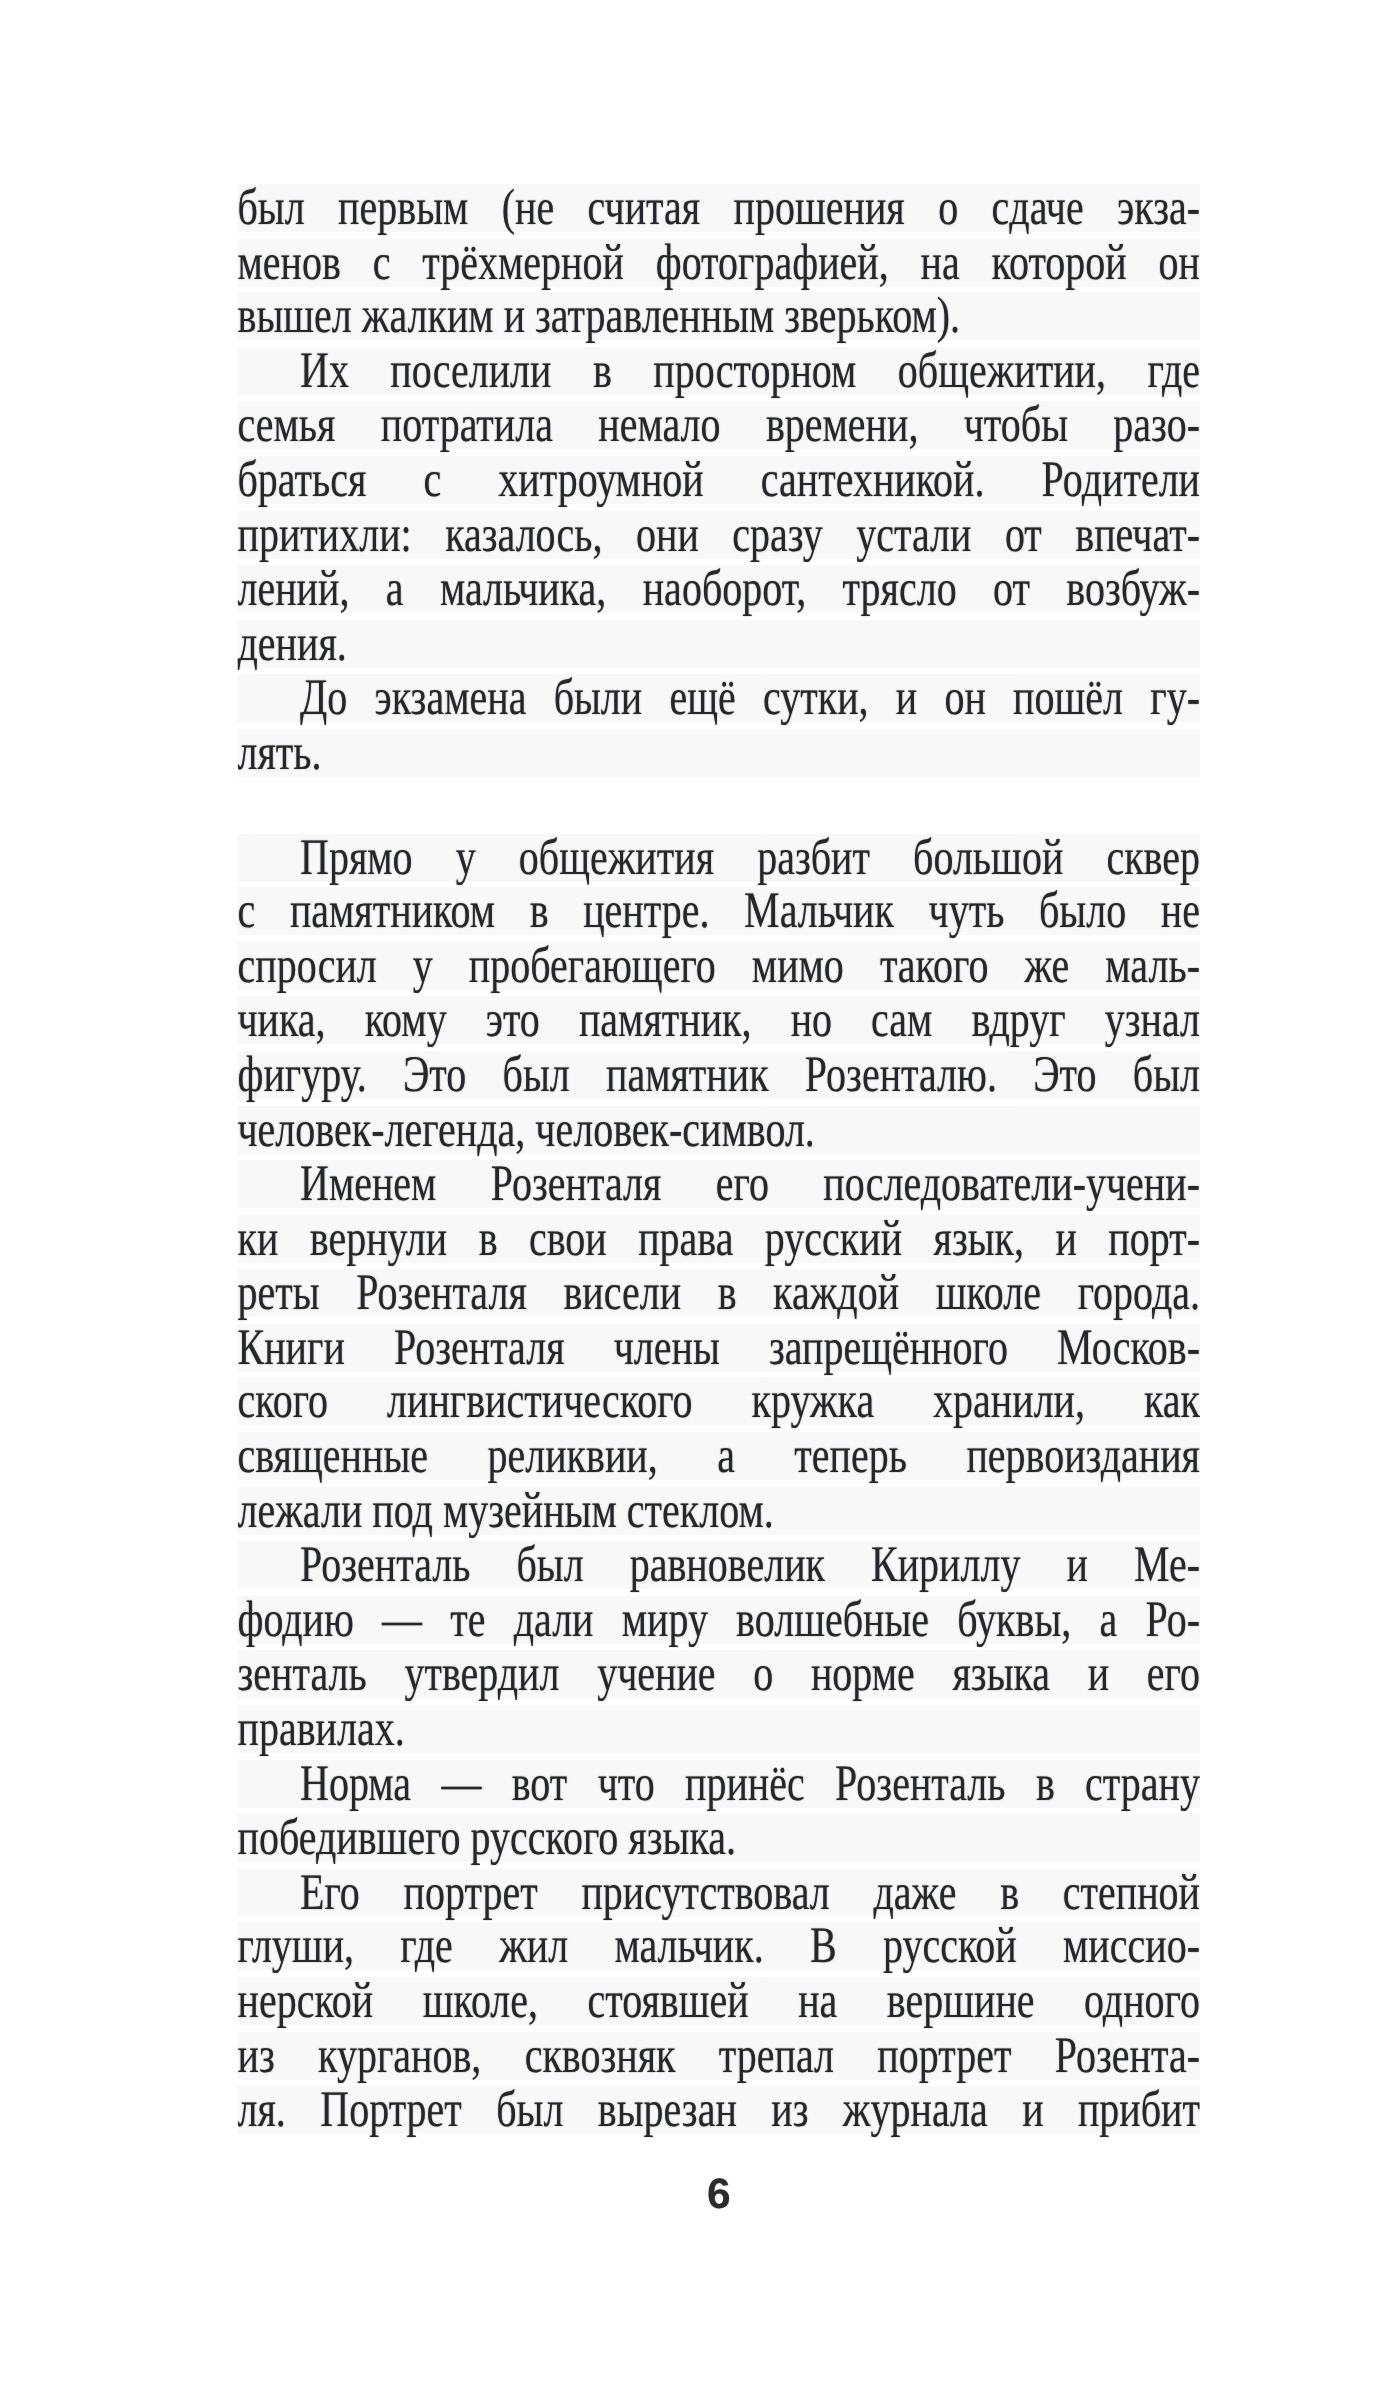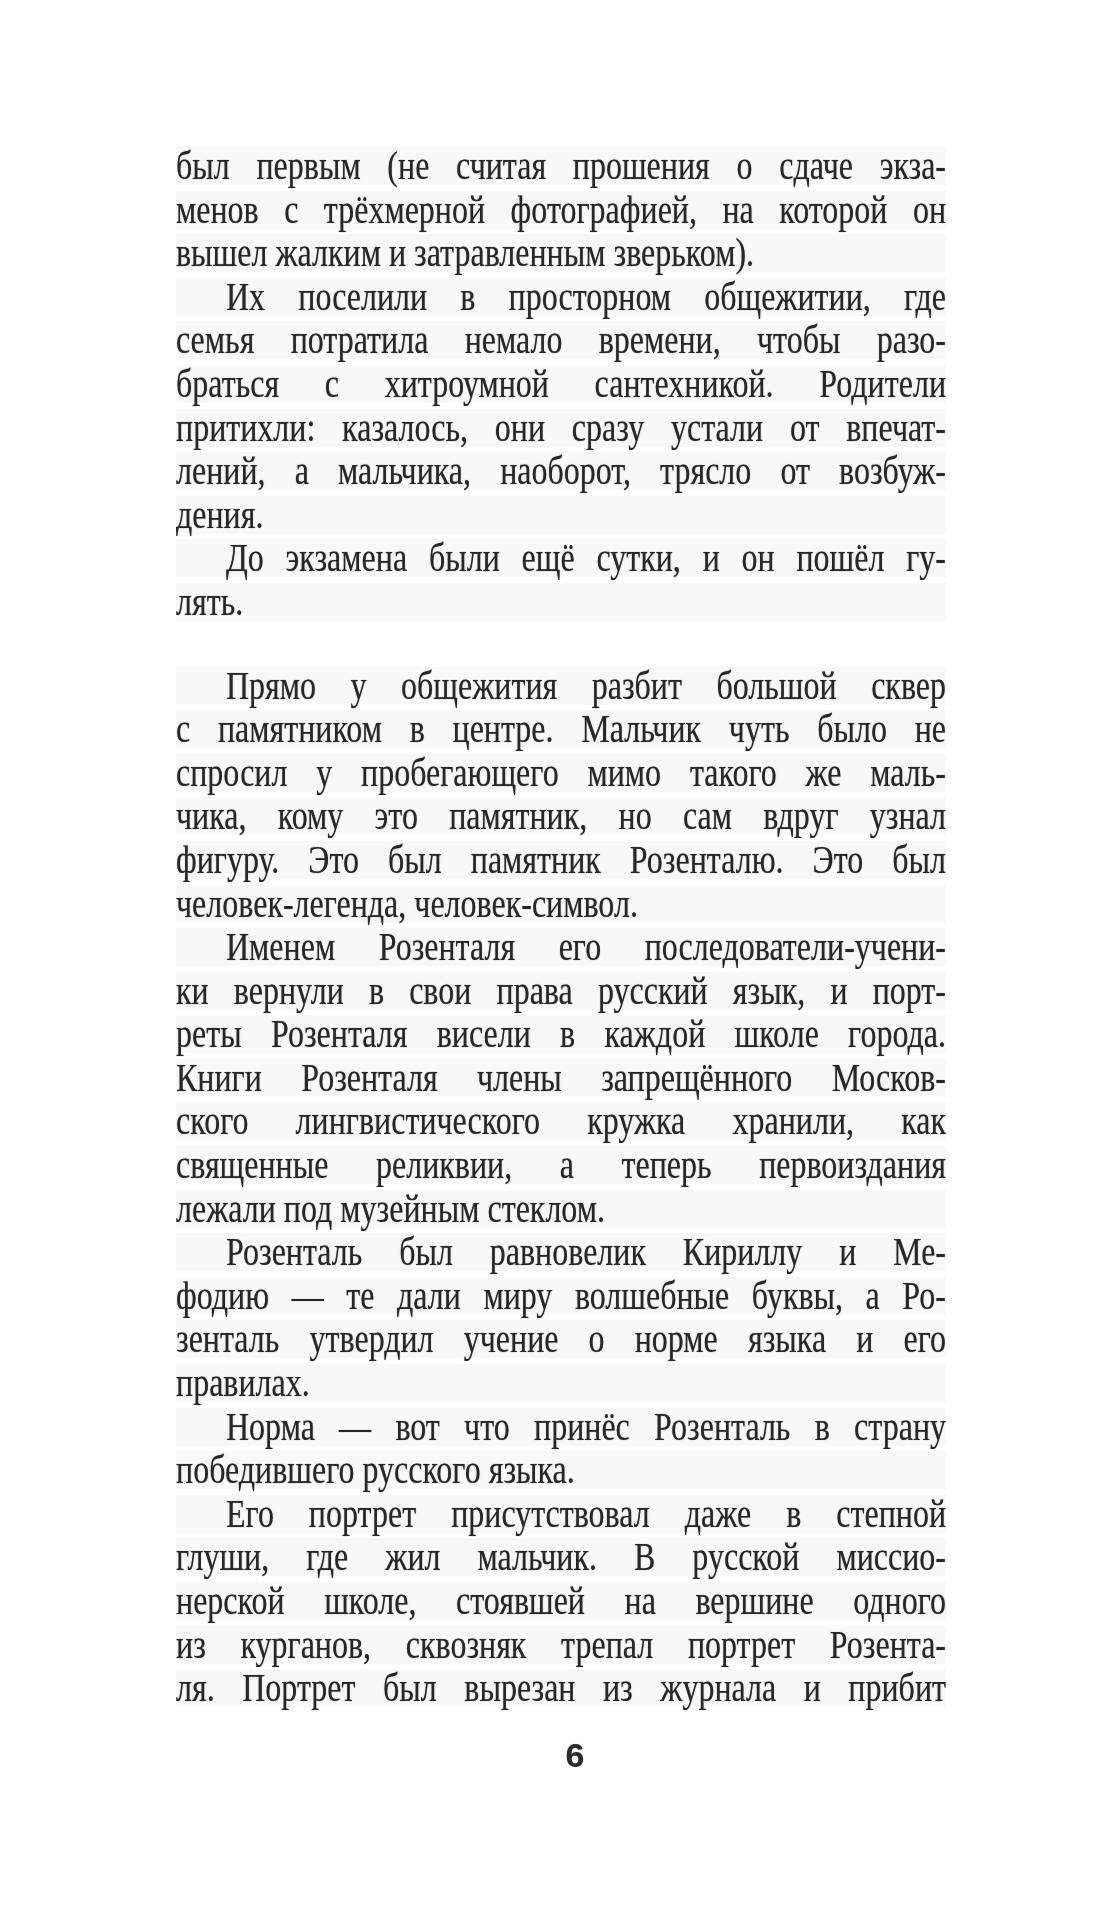--- a/index.html
+++ b/index.html
@@ -10,21 +10,21 @@
   .page {
     position: relative;
     width: 1100px;
     height: 1925px;
     background: #ffffff;
     overflow: hidden;
     font-family: "Liberation Serif", "DejaVu Serif", serif;
   }
   .text-block {
     position: absolute;
-    left: 176px;
+    left: 190px;
     top: 144px;
     width: 770px;
   }
   .ln {
     font-size: 32px;
     line-height: 43.6px;
     height: 43.6px;
     overflow: hidden;
     text-align: justify;
     text-align-last: justify;

